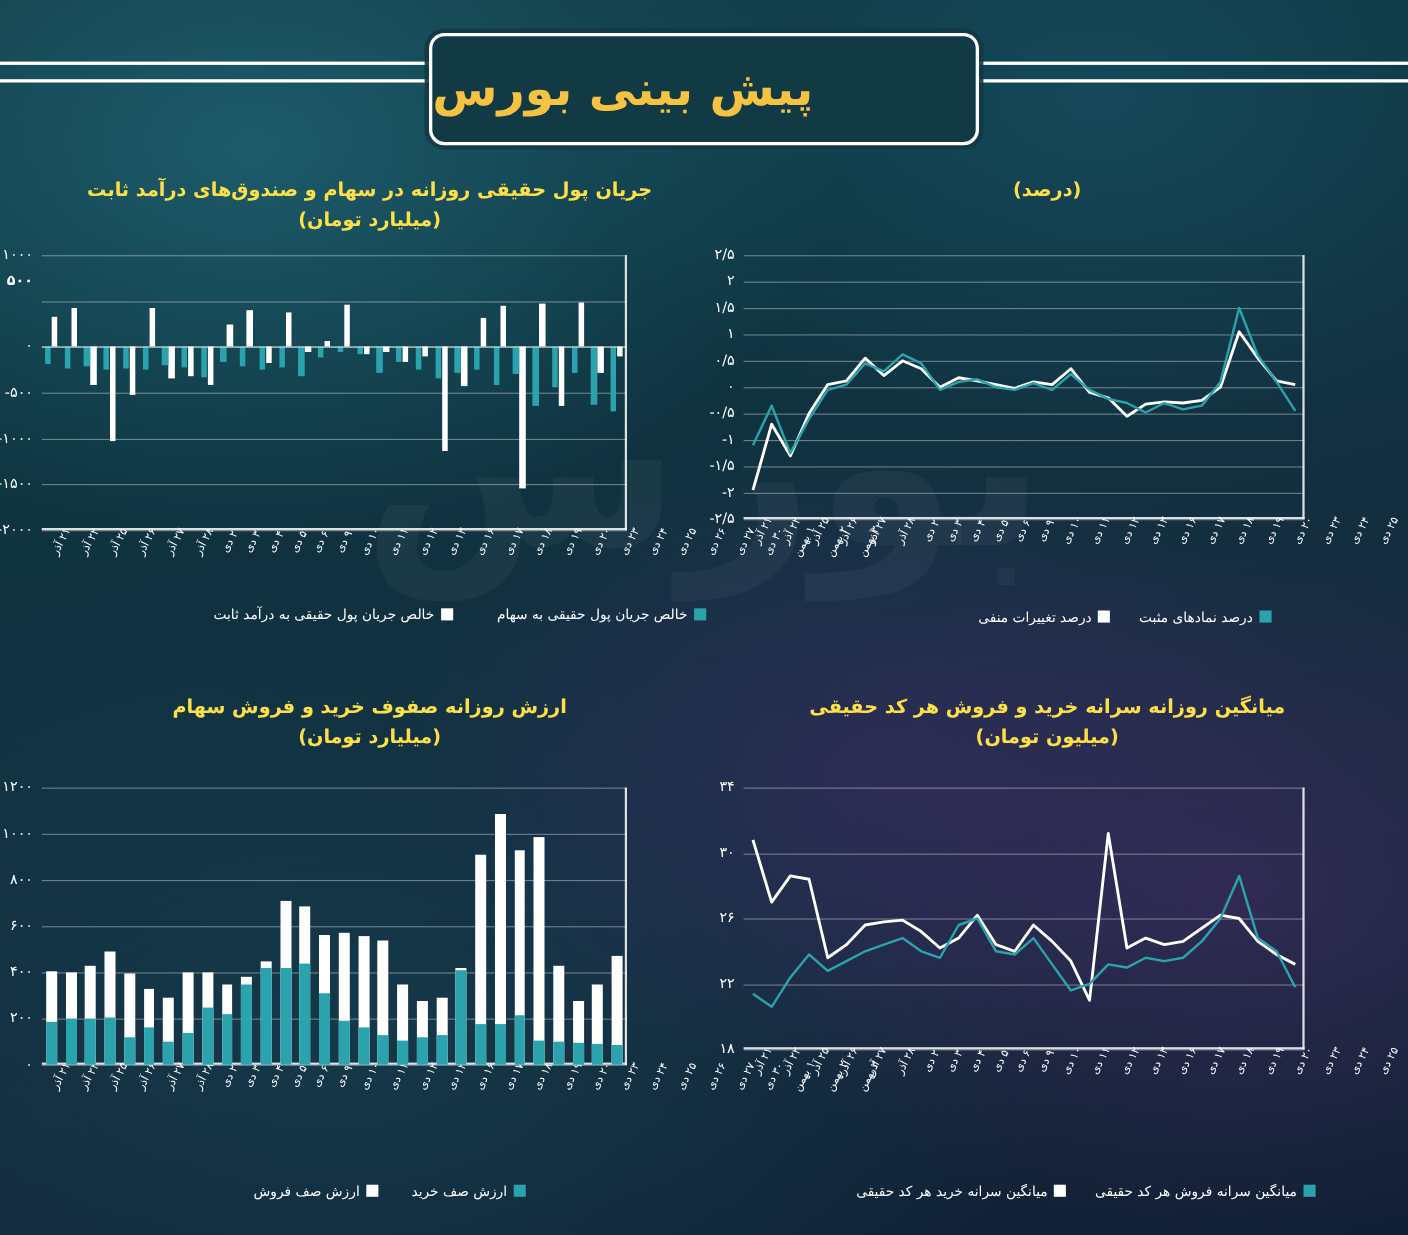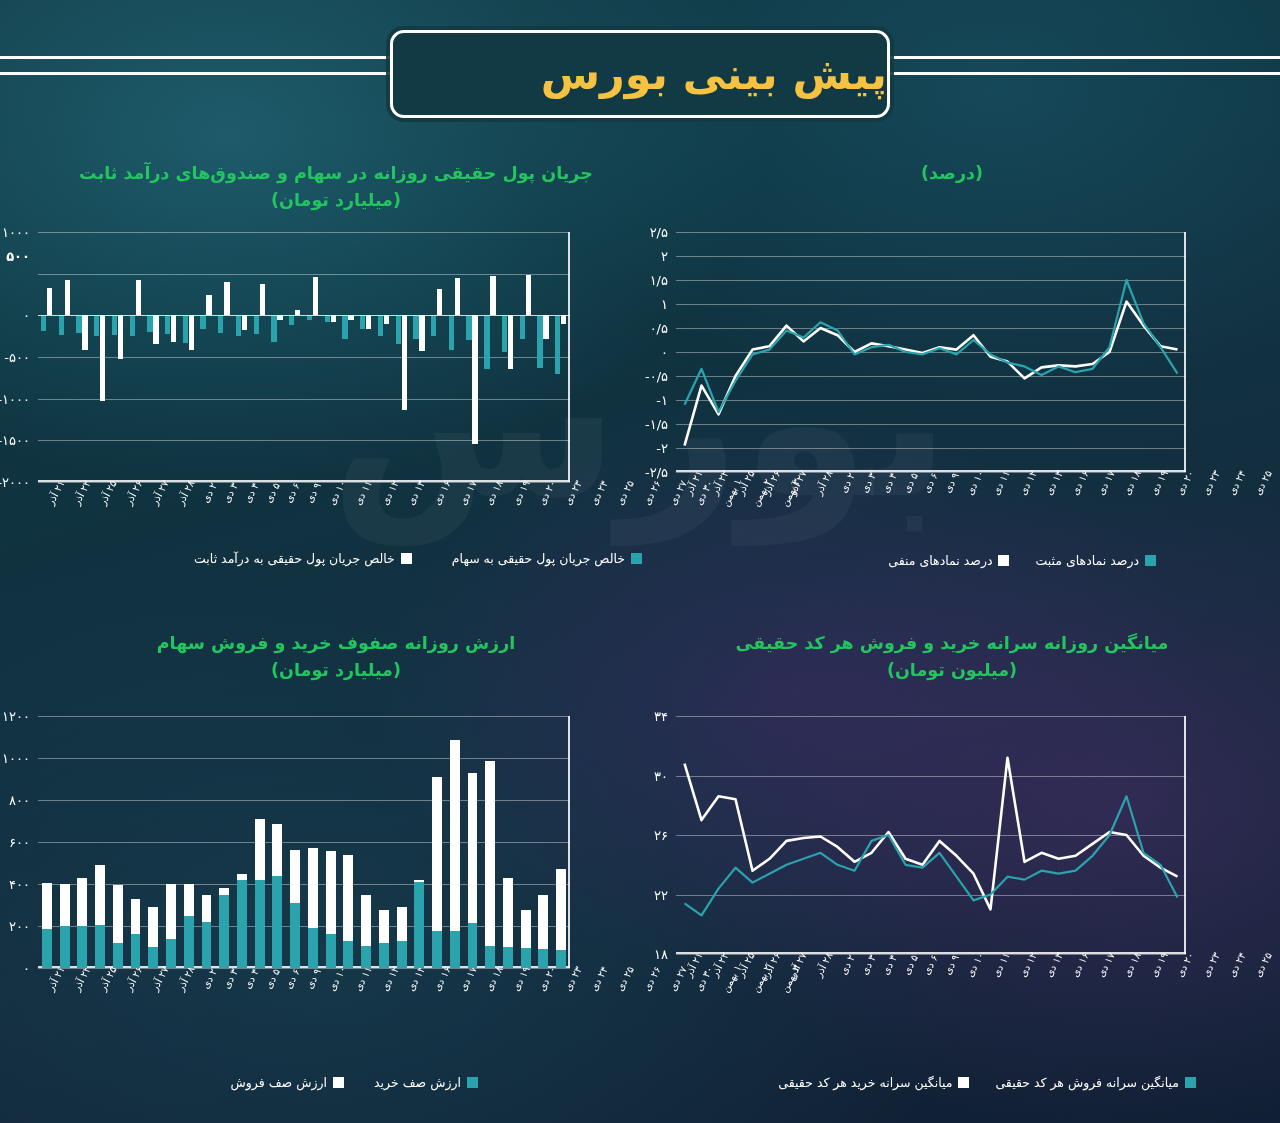--- a/index.html
+++ b/index.html
@@ -37,35 +37,35 @@
     position:absolute; top:0; left:0; right:0; height:128px;
   }
   .hdr-rule {
     position:absolute; left:0; right:0; height:3px;
     background:#ffffff;
   }
   .hdr-rule.r1 { top:56px; }
   .hdr-rule.r2 { top:72px; }
   #title-box {
     position:absolute; top:30px; left:50%; transform:translateX(-50%);
-    width:500px; height:88px;
+    width:500px; height:102px;
     background:#123a44;
     border:3px solid #ffffff;
     border-radius:14px;
-    display:flex; align-items:center; justify-content:flex-start;
+    display:flex; align-items:center; justify-content:flex-end;
     box-shadow:0 0 0 4px rgba(18,58,68,0.9);
   }
   #title-box span {
     font-size:43px; font-weight:bold; color:#f5c242;
     letter-spacing:1px;
   }
   
   .panel { position:absolute; }
   .p-title {
-    color:#22c55e;
+    color:#fde047;
     font-size:17.5px;
     font-weight:bold;
     text-align:center;
     line-height:1.55;
   }
   .chart-area { position:relative; }
   .gridline {
     position:absolute; left:0; right:0; height:1px;
     background:rgba(255,255,255,0.38);
   }
@@ -186,21 +186,21 @@
         <div class="xlab">۲۶ دی</div>
       </div>
     </div>
   <div class="legend" style="bottom:12px; right:100px;">
     <div class="item">
       <span class="swatch" style="background:#2aa3ad"></span>
       <span>درصد نمادهای مثبت</span>
     </div>
     <div class="item">
       <span class="swatch" style="background:#ffffff"></span>
-      <span>درصد نمادهای منفی</span>
+      <span>درصد تغییرات منفی</span>
     </div>
   </div>
 </div>
 
 <div class="panel" style="top:160px; left:24px; width:624px; height:420px;">
   <div class="p-title">
     <div>جریان پول حقیقی روزانه در سهام و صندوق‌های درآمد ثابت</div>
     <div>(میلیارد تومان)</div>
   </div>
   <div class="chart-area" id="area-1" style="position:absolute; top:72px; right:78px; left:14px; height:250px;">

